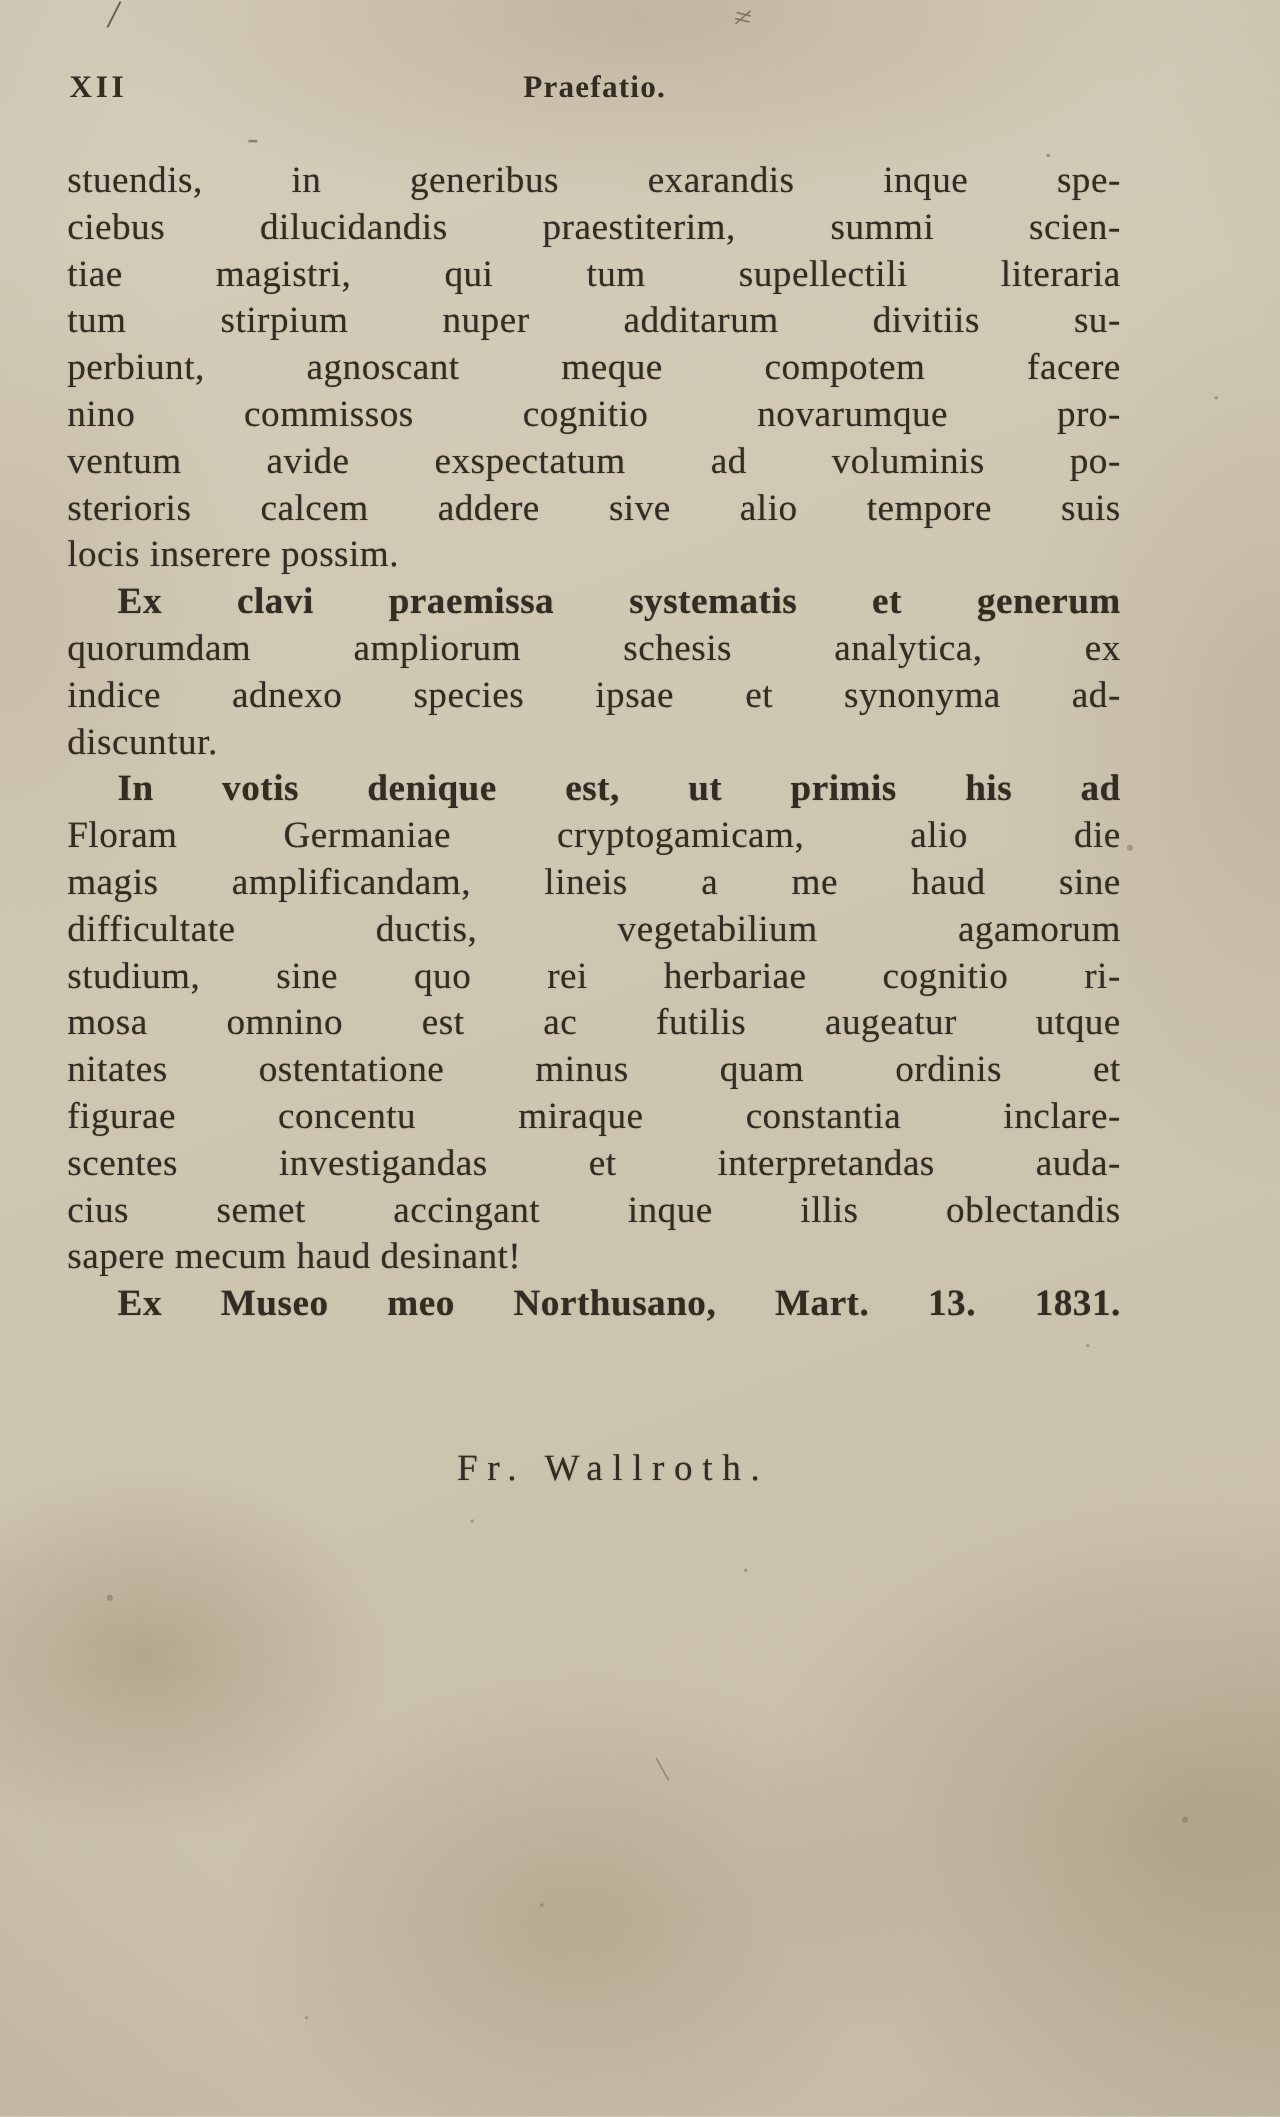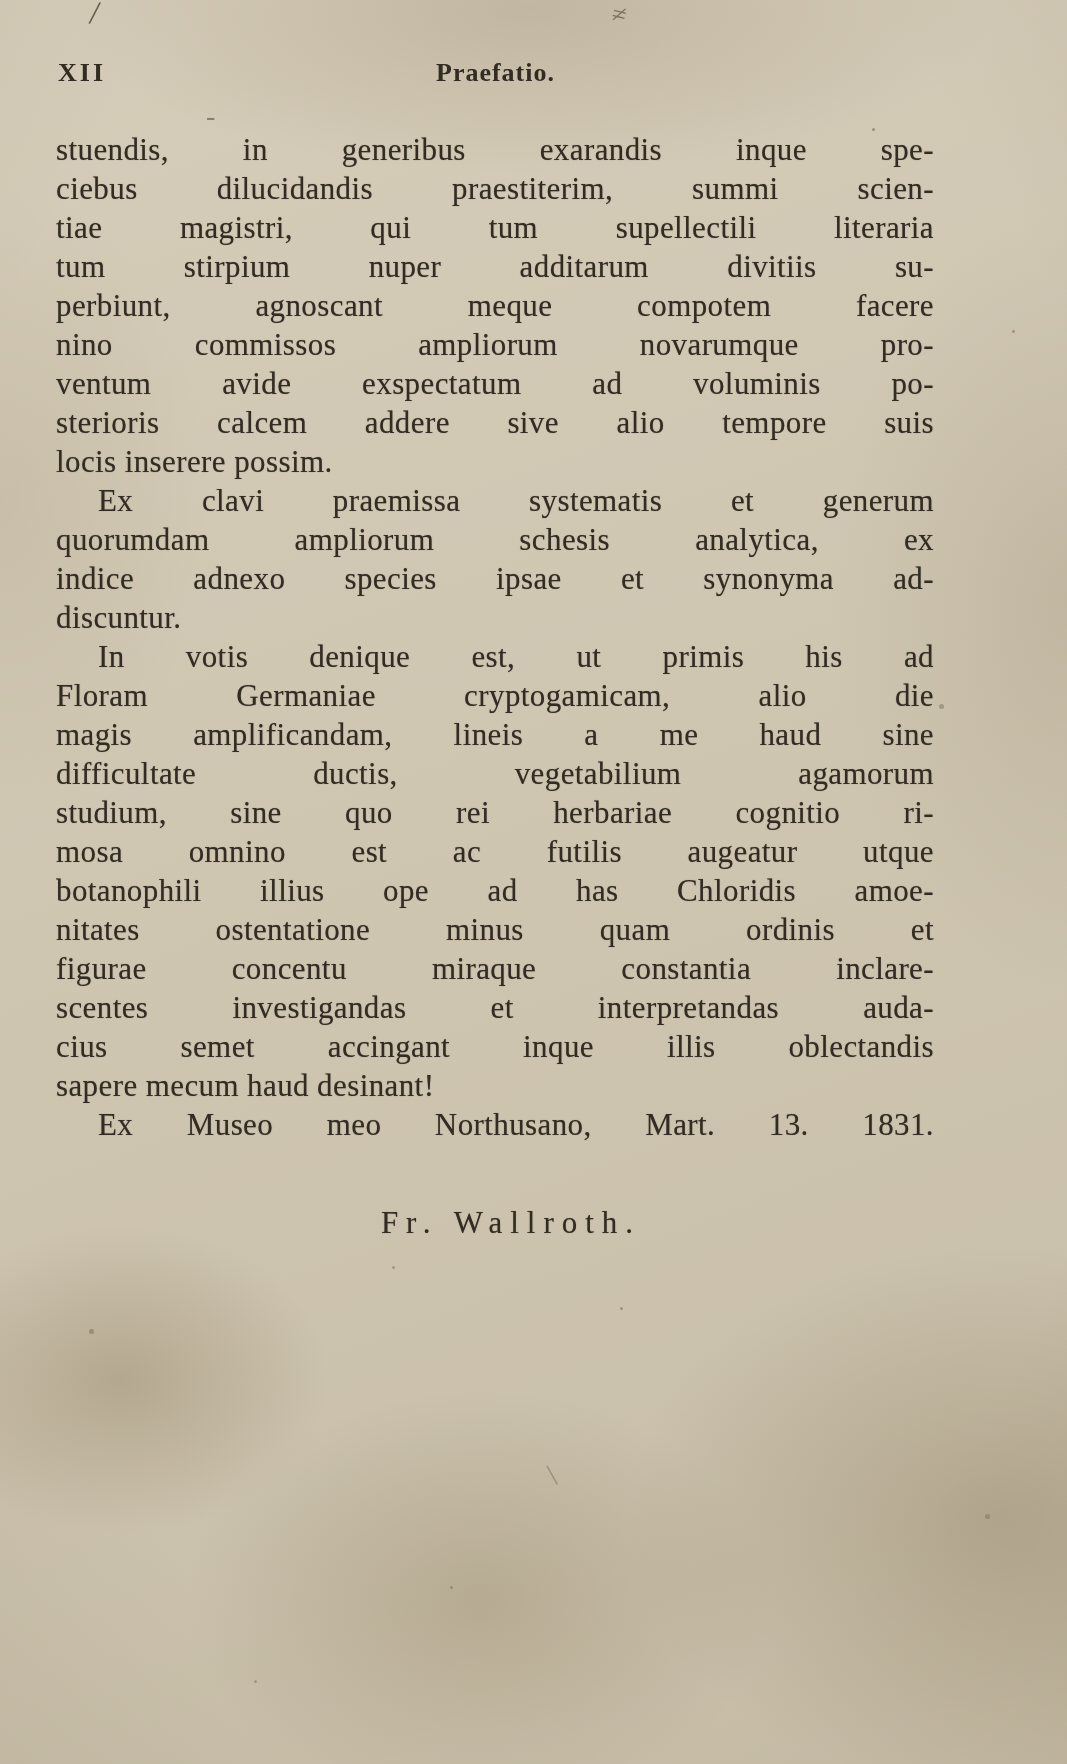--- a/index.html
+++ b/index.html
@@ -33,21 +33,21 @@
     font-size: 31px; line-height: 39px;
     text-shadow: 0 0 1px rgba(50,44,34,0.45);
   }
   .line {
     text-align: justify;
     text-align-last: justify;
     letter-spacing: 0.4px;
     white-space: normal;
   }
   .line.ll { text-align-last: auto; }
-  .line.ind { text-indent: 42px; }
+  .line.ind { text-indent: 42px; font-weight: bold; }
   .signature {
     position: absolute; top: 1205px; left: 72px; width: 878px;
     text-align: center; font-size: 31px; letter-spacing: 8px;
     text-shadow: 0 0 1px rgba(50,44,34,0.45);
   }
   .mark { position: absolute; pointer-events: none; }
   .mark-slash { top: -6px; left: 90px; font-size: 34px; color: rgba(70,58,38,0.75); transform: rotate(8deg); }
   .mark-cross { top: 0px; left: 612px; font-size: 26px; color: rgba(80,66,44,0.60); transform: rotate(14deg); }
   .mark-dash  { top: 100px; left: 206px; font-size: 28px; color: rgba(80,66,44,0.55); }
   .mark-backslash { top: 1458px; left: 548px; font-size: 30px; color: rgba(90,75,50,0.40); transform: rotate(-10deg); }
@@ -84,39 +84,38 @@
     <span class="runtitle">Praefatio.</span>
   </div>
 
   <div class="text">
     <div class="para">
       <div class="line">stuendis, in generibus exarandis inque spe-</div>
       <div class="line">ciebus dilucidandis praestiterim, summi scien-</div>
       <div class="line">tiae magistri, qui tum supellectili literaria</div>
       <div class="line">tum stirpium nuper additarum divitiis su-</div>
       <div class="line">perbiunt, agnoscant meque compotem facere</div>
-      <div class="line">nino commissos ampliorum novarumque pro-</div>
+      <div class="line">nino commissos cognitio novarumque pro-</div>
       <div class="line">ventum avide exspectatum ad voluminis po-</div>
       <div class="line">sterioris calcem addere sive alio tempore suis</div>
       <div class="line ll">locis inserere possim.</div>
     </div>
     <div class="para">
       <div class="line ind">Ex clavi praemissa systematis et generum</div>
       <div class="line">quorumdam ampliorum schesis analytica, ex</div>
       <div class="line">indice adnexo species ipsae et synonyma ad-</div>
       <div class="line ll">discuntur.</div>
     </div>
     <div class="para">
       <div class="line ind">In votis denique est, ut primis his ad</div>
       <div class="line">Floram Germaniae cryptogamicam, alio die</div>
       <div class="line">magis amplificandam, lineis a me haud sine</div>
       <div class="line">difficultate ductis, vegetabilium agamorum</div>
       <div class="line">studium, sine quo rei herbariae cognitio ri-</div>
       <div class="line">mosa omnino est ac futilis augeatur utque</div>
-      <div class="line">botanophili illius ope ad has Chloridis amoe-</div>
       <div class="line">nitates ostentatione minus quam ordinis et</div>
       <div class="line">figurae concentu miraque constantia inclare-</div>
       <div class="line">scentes investigandas et interpretandas auda-</div>
       <div class="line">cius semet accingant inque illis oblectandis</div>
       <div class="line ll">sapere mecum haud desinant!</div>
     </div>
     <div class="para">
       <div class="line ind">Ex Museo meo Northusano, Mart. 13. 1831.</div>
     </div>
   </div>

